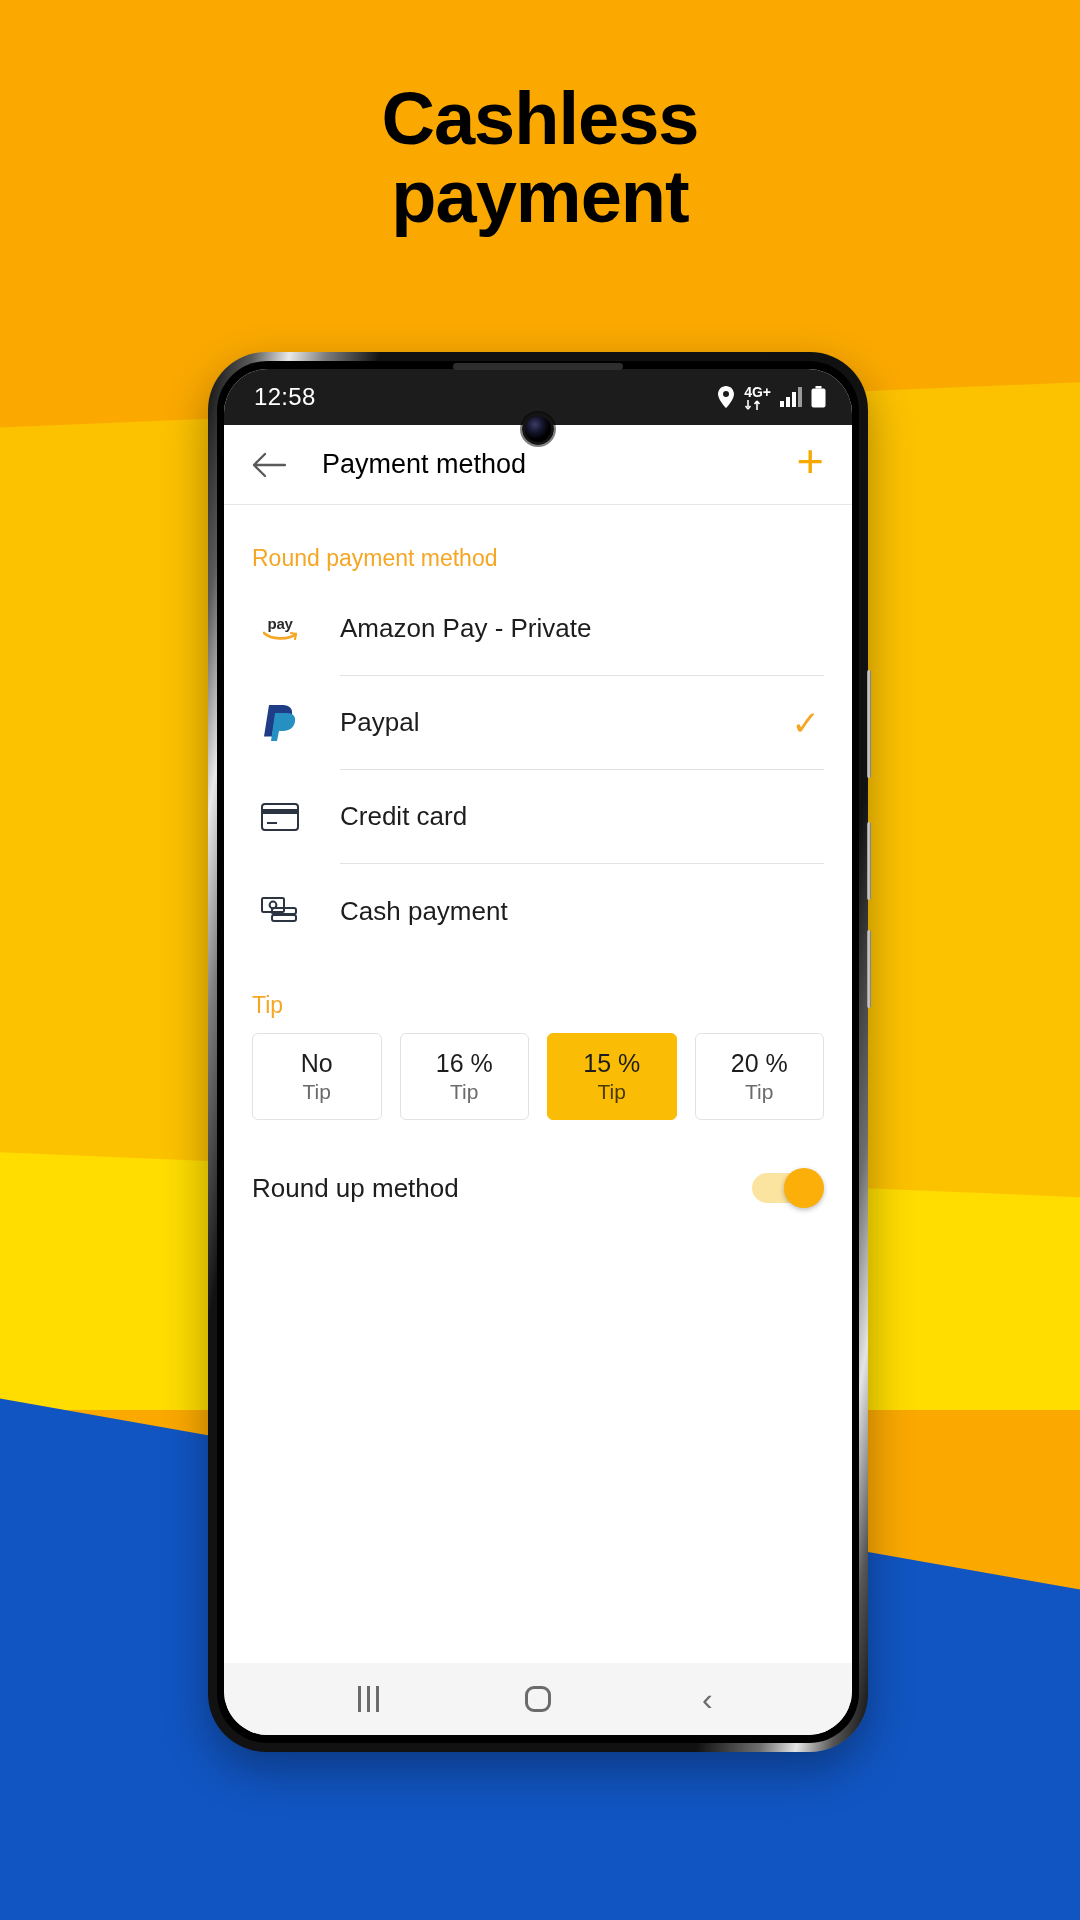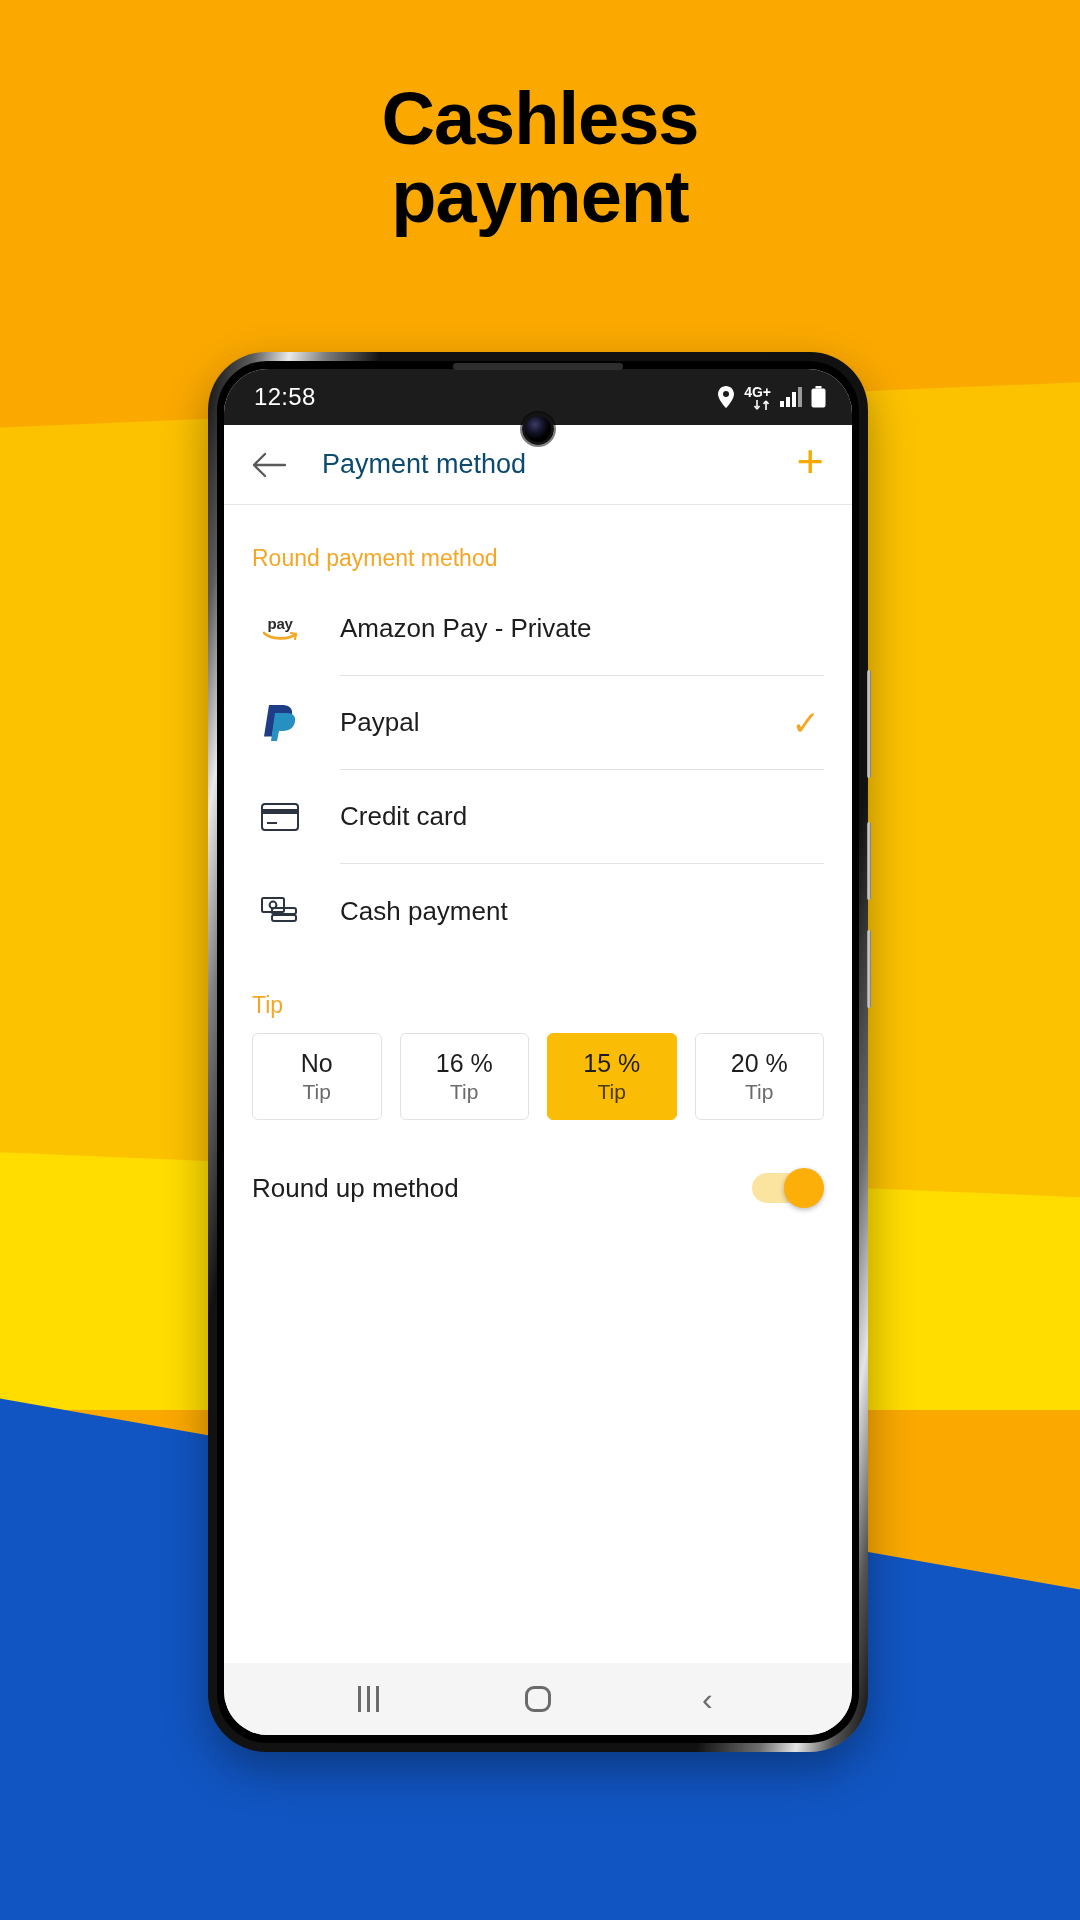--- a/index.html
+++ b/index.html
@@ -73,38 +73,38 @@
   
   .statusbar {
     height:56px; background:#1c1c1c; color:#fff;
     display:flex; align-items:center; justify-content:space-between;
     padding:0 26px 0 30px; flex:0 0 auto; position:relative;
   }
   .sb-time { font-size:24px; letter-spacing:.3px; }
   .sb-icons { display:flex; align-items:center; gap:9px; }
   .sb-icons svg { display:block; }
   .net-txt { font-size:14px; font-weight:bold; line-height:1; }
-  .net-grp { display:flex; flex-direction:column; align-items:flex-end; gap:1px; }
+  .net-grp { display:flex; flex-direction:column; align-items:flex-start; gap:1px; }
 
   .camera {
     position:absolute; left:50%; top:44px; transform:translateX(-50%);
     width:32px; height:32px; border-radius:50%;
     background:radial-gradient(circle at 38% 33%, #3b3b66 0%, #14142a 34%, #000 62%);
     border:3px solid #141414; z-index:25;
     box-shadow:0 0 0 2px rgba(0,0,0,.5);
   }
 
   
   .appbar {
     height:80px; display:flex; align-items:center;
     padding:0 28px; flex:0 0 auto; background:#fff;
     border-bottom:1px solid #e6e6e6;
   }
   .back-btn { width:52px; display:flex; align-items:center; justify-content:flex-start; cursor:pointer; }
-  .appbar-title { font-size:27px; color:#0c4a6e; margin-left:18px; flex:1; }
+  .appbar-title { font-size:27px; color:#000000; margin-left:18px; flex:1; }
   .plus-btn { font-size:47px; color:#F8A900; line-height:.6; cursor:pointer; padding-bottom:6px; }
 
   
   .content { flex:1; background:#fff; padding:0 28px; overflow:hidden; }
   .section-label {
     color:#F5A623; font-size:23px; padding-top:40px; padding-bottom:6px;
   }
   .pay-list { margin-top:4px; }
   .pay-row {
     display:flex; align-items:center; min-height:94px; cursor:pointer;gap:16px;

